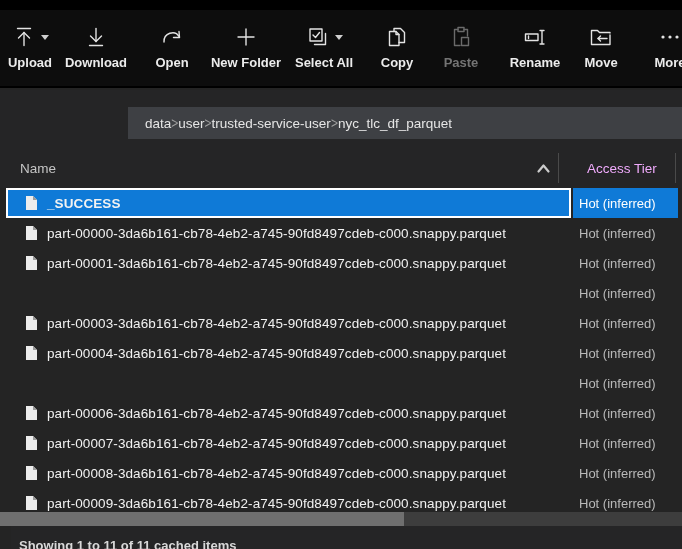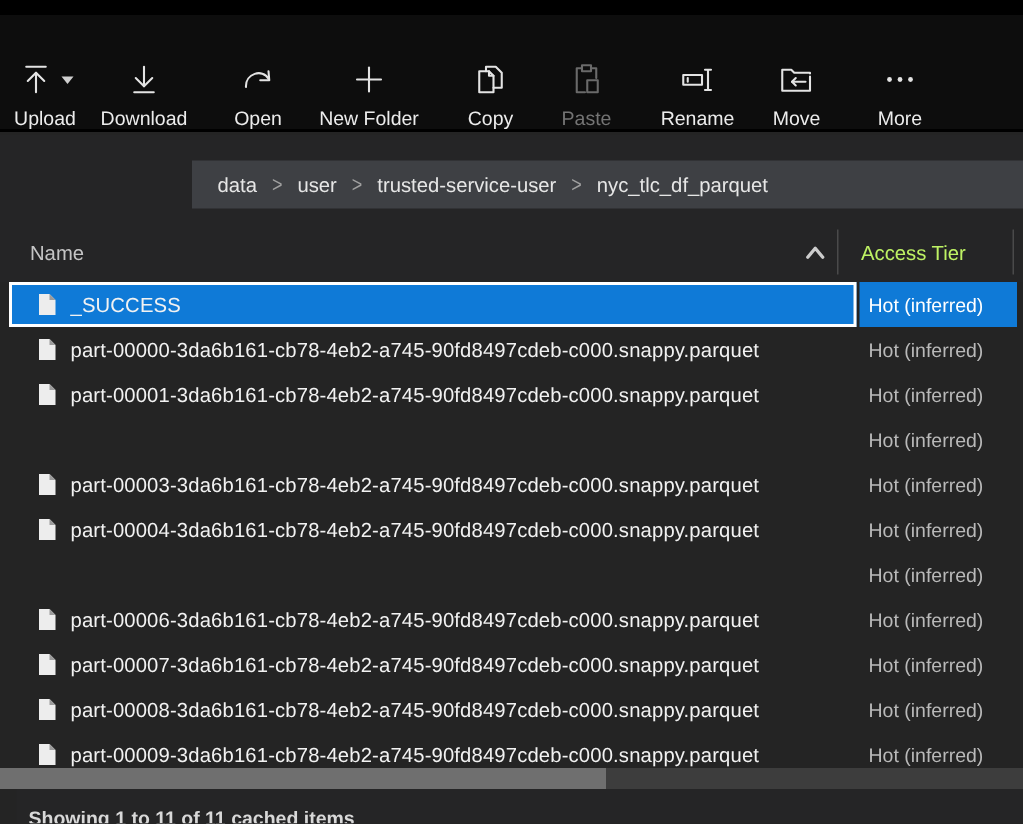--- a/index.html
+++ b/index.html
@@ -8,65 +8,65 @@
     background:#242424;
     font-family:"Liberation Sans","DejaVu Sans",sans-serif;
     -webkit-font-smoothing:antialiased;
   }
   
   #titlebar{position:absolute;left:0;top:0;width:682px;height:10px;background:#000;}
   
   #toolbar{
     position:absolute;left:0;top:10px;width:682px;height:78px;
     background:#0d0d0d;border-bottom:2px solid #000;box-sizing:border-box;
-    display:flex;align-items:flex-end;overflow:hidden;
+    display:flex;align-items:flex-start;overflow:hidden;font-weight:bold;
   }
   .tb-item{
     display:flex;flex-direction:column;align-items:center;
     padding-top:13px;box-sizing:border-box;flex:none;cursor:default;
   }
   .tb-icon-row{display:flex;align-items:center;gap:5px;height:28px;}
   .tb-item svg{display:block;}
   .tb-label{margin-top:4px;font-size:13px;color:#ececec;white-space:nowrap;}
   .tb-item.disabled .tb-label{color:#747474;}
   .tb-caret{width:0;height:0;border-left:4px solid transparent;border-right:4px solid transparent;border-top:5px solid #cfcfcf;}
   .tb-divider{width:1px;background:#3c3c3c;margin:5px 3px 5px 3px;flex:none;}
   .ico{stroke:#e3e3e3;stroke-width:1.4;fill:none;stroke-linecap:round;stroke-linejoin:round;}
   .ico-dim{stroke:#6a6a6a;stroke-width:1.4;fill:none;stroke-linecap:round;stroke-linejoin:round;}
   
   #navrow{position:absolute;left:0;top:90px;width:682px;height:58px;background:#252526;}
   .nav-ico{position:absolute;top:10px;cursor:default;}
   #breadcrumb-bar{
     position:absolute;left:128px;top:17px;right:0;height:32px;
-    background:#3e4044;display:flex;align-items:center;gap:10px;
+    background:#3e4044;display:flex;align-items:center;gap:0;
     padding-left:17px;box-sizing:border-box;overflow:hidden;
   }
   .bc-seg{font-size:13.5px;color:#e6e6e6;white-space:nowrap;cursor:pointer;}
   .bc-sep{font-size:12px;color:#a0a0a0;transform:scaleY(1.25);}
   
   #tableheader{position:absolute;left:0;top:148px;width:682px;height:40px;background:#252526;}
   #col-name{position:absolute;left:20px;top:0;height:40px;display:flex;align-items:center;font-size:13.5px;color:#c5c5c5;}
   #sort-ico{position:absolute;left:536px;top:15px;}
   .hdr-div{position:absolute;top:5px;width:1px;height:30px;background:#4a4a4a;}
-  #col-tier{position:absolute;left:574px;top:0;height:40px;display:flex;align-items:center;font-size:13.5px;color:#bef264;}
+  #col-tier{position:absolute;left:587px;top:0;height:40px;display:flex;align-items:center;font-size:13.5px;color:#f0abfc;}
   
   #list{position:absolute;left:0;top:188px;width:682px;height:324px;overflow:hidden;background:#242424;}
   .row{position:relative;height:30px;}
   .name-cell{
     position:absolute;left:6px;top:0;bottom:0;width:565px;box-sizing:border-box;
     display:flex;align-items:center;padding-left:18px;overflow:hidden;
   }
   .tier-cell{
     position:absolute;left:573px;top:0;bottom:0;width:105px;box-sizing:border-box;
     display:flex;align-items:center;padding-left:6px;
     font-size:13px;color:#b9b9b9;white-space:nowrap;
   }
   .fname{margin-left:9px;font-size:13.5px;color:#f2f2f2;white-space:nowrap;letter-spacing:.1px;}
   .file-icon{display:flex;flex:none;}
-  .row.selected .name-cell{background:#0f7ad7;border:2px solid #ffffff;padding-left:16px;}
+  .row.selected .name-cell{background:#0f7ad7;border:2px solid #ffffff;padding-left:16px;font-weight:bold;}
   .row.selected .tier-cell{background:#0f7ad7;color:#ffffff;}
   
   #hscroll{position:absolute;left:0;top:512px;width:682px;height:14px;background:#3d3d3d;}
   #hscroll-thumb{position:absolute;left:0;top:0;width:404px;height:14px;background:#6f6f6f;}
   
   #statusbar{position:absolute;left:11px;top:526px;width:682px;height:23px;background:#252526;overflow:hidden;}
   #status-text{position:absolute;left:8px;top:12px;font-size:13px;font-weight:700;color:#d8d8d8;white-space:nowrap;}
 </style>
 </head>
 <body>
@@ -113,20 +113,31 @@
   <div class="tb-item" style="width:86px;">
     <div class="tb-icon-row">
       <svg width="24" height="24" viewBox="0 0 24 24" class="ico">
         <path d="M12 4 V20"></path>
           <path d="M4 12 H20"></path>
       </svg>
     </div>
     <span class="tb-label">New Folder</span>
   </div>
 
+  <div class="tb-item" style="width:70px;">
+    <div class="tb-icon-row">
+      <svg width="24" height="24" viewBox="0 0 24 24" class="ico">
+        <rect x="4" y="4" width="12" height="12"></rect>
+        <path d="M7 10 L9.5 12.5 L13.5 7.5"></path>
+        <path d="M19.5 8.5 V19.5 H8.5"></path>
+      </svg>
+      <span class="tb-caret"></span>
+    </div>
+    <span class="tb-label">Select All</span>
+  </div>
 
   <div class="tb-divider"></div>
 
   <div class="tb-item" style="width:62px;">
     <div class="tb-icon-row">
       <svg width="24" height="24" viewBox="0 0 24 24" class="ico">
         <path d="M9 6.5 V3.5 H15.5 L19.5 7.5 V17.5 H14"></path>
         <path d="M4.5 6.5 H11 L14 9.5 V20.5 H4.5 Z"></path>
         <path d="M11 6.5 V9.5 H14"></path>
       </svg>

